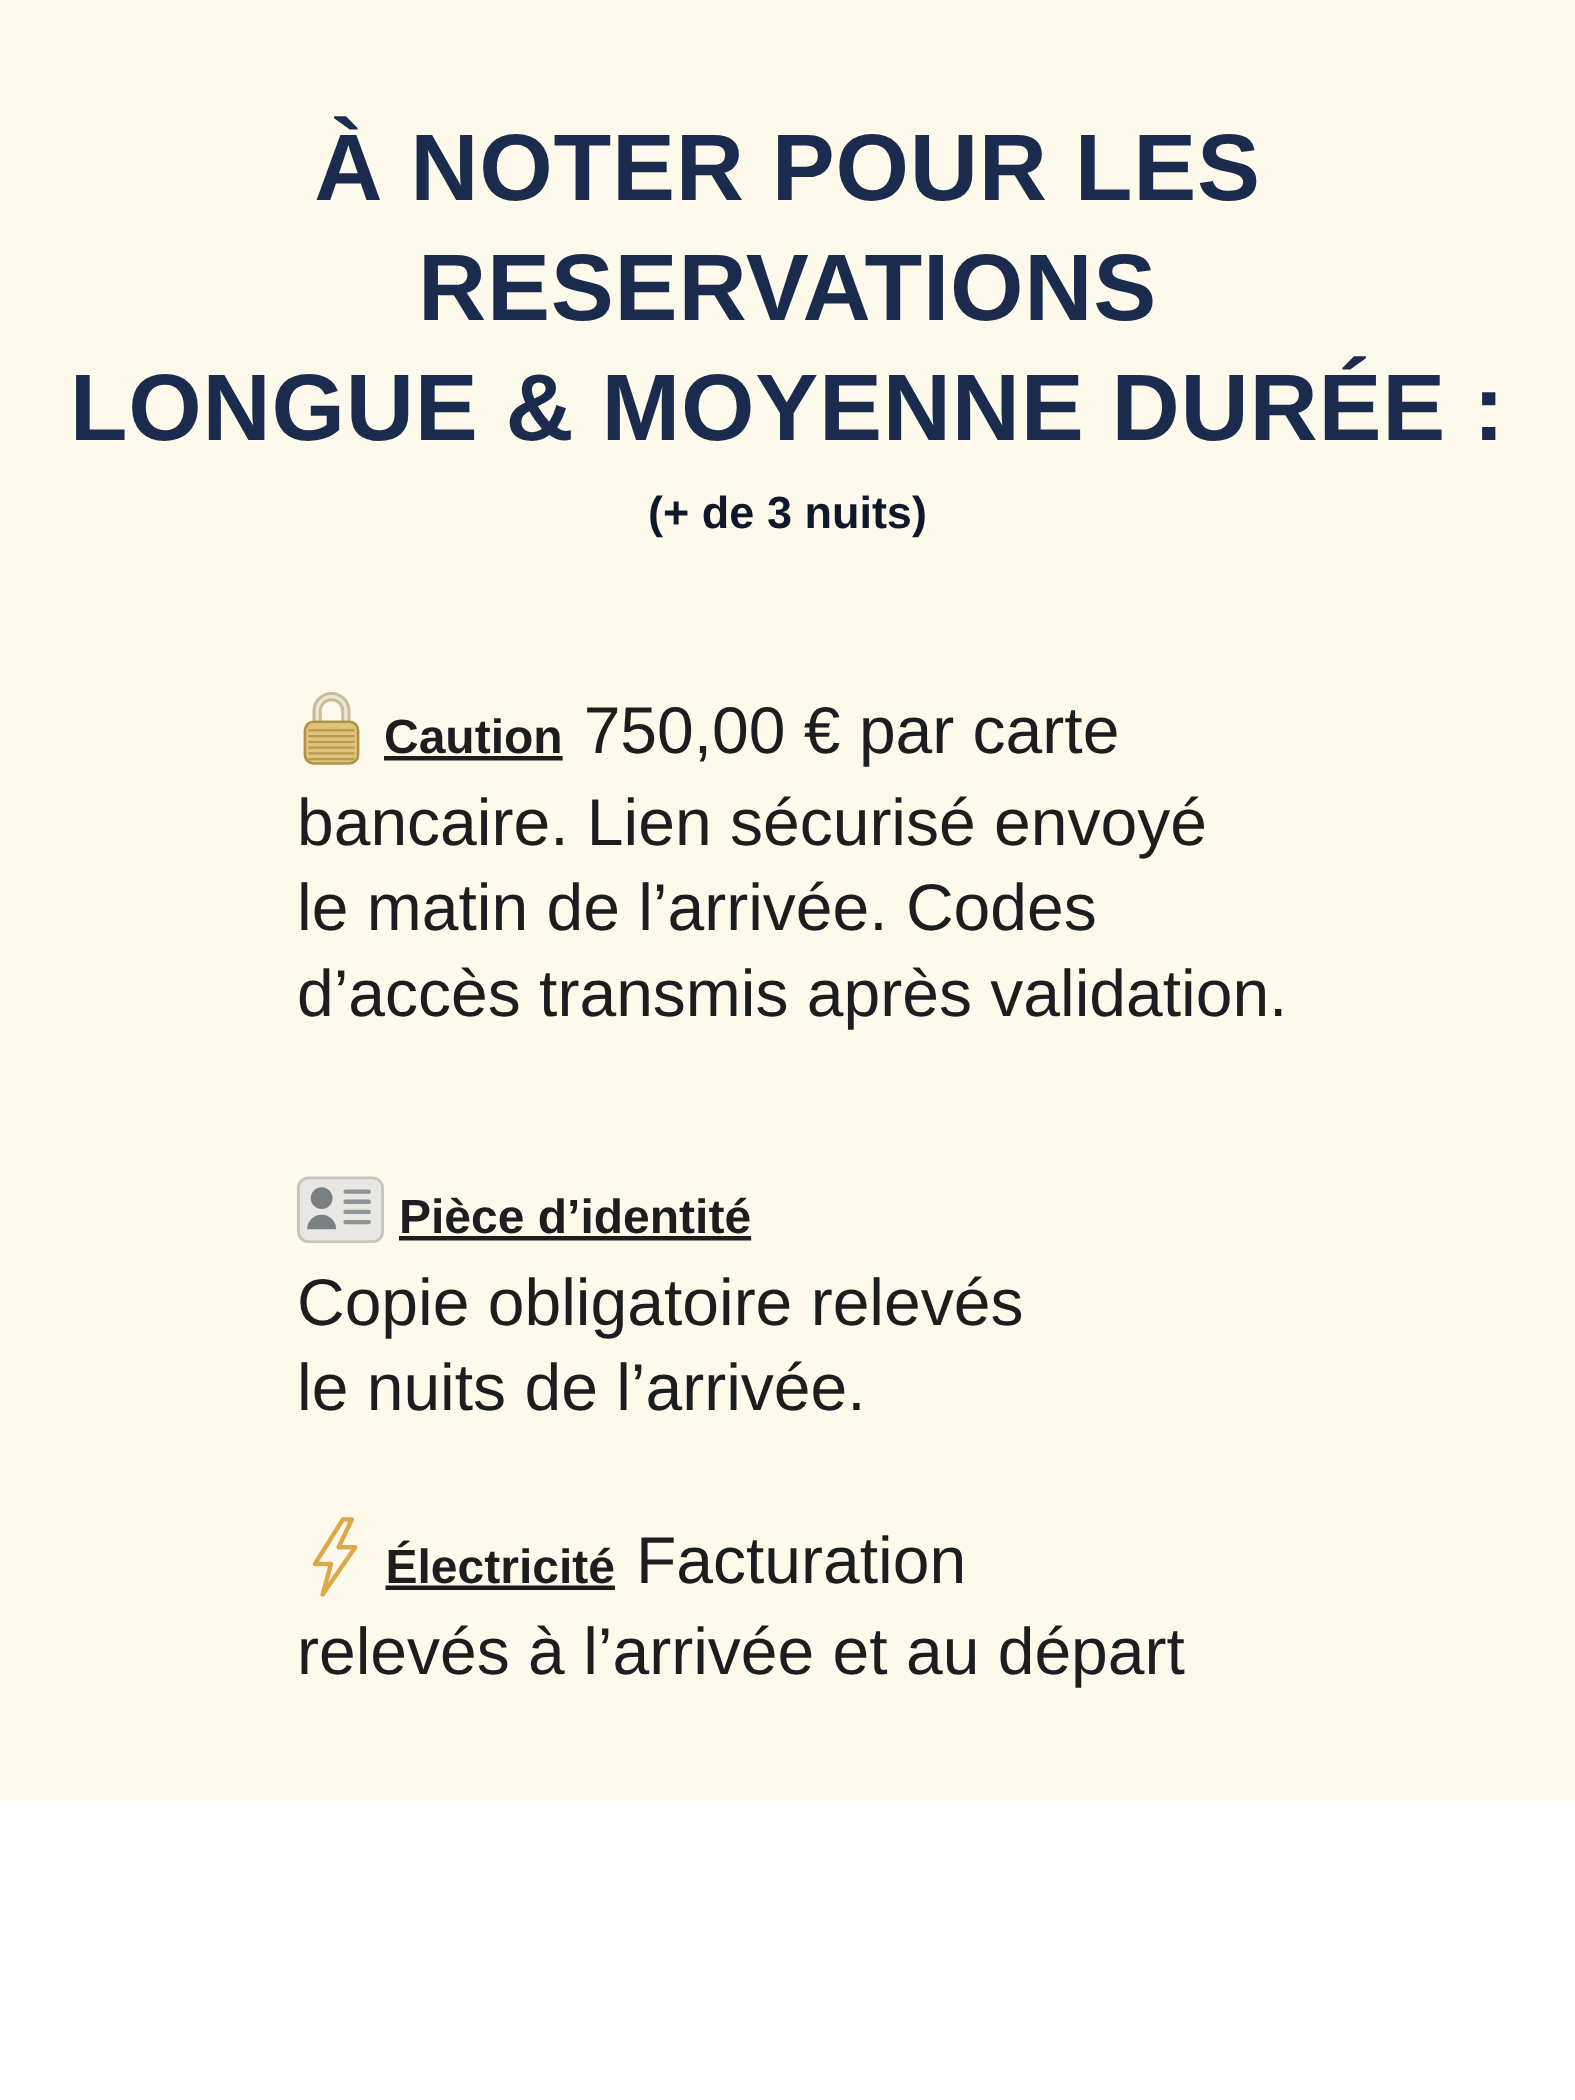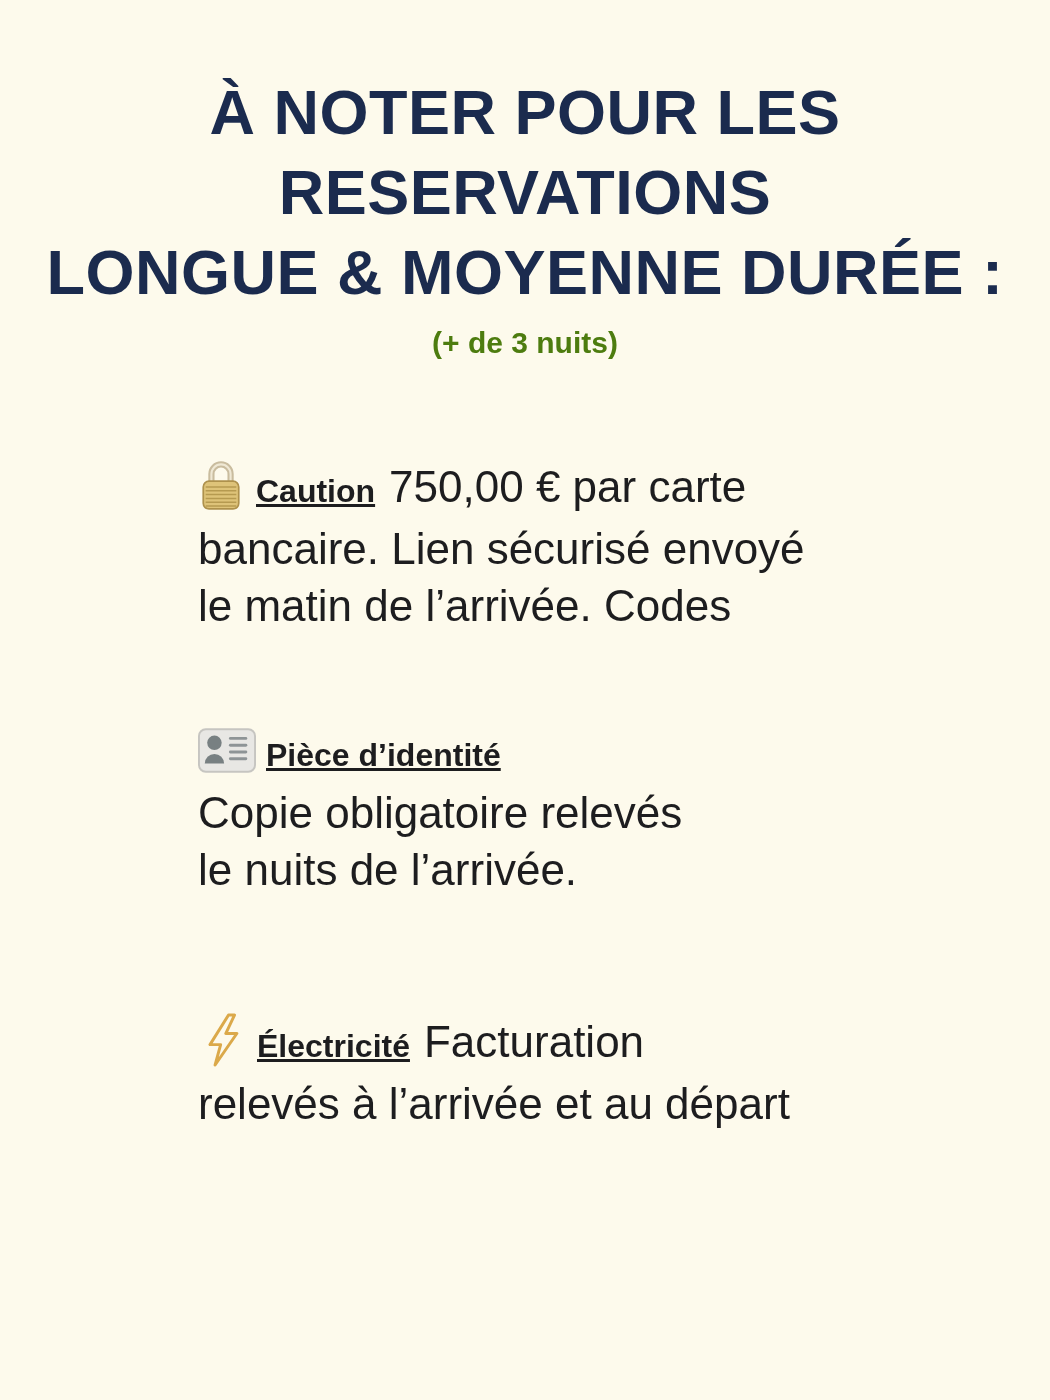--- a/index.html
+++ b/index.html
@@ -1,19 +1,19 @@
 <!DOCTYPE html>
 <html lang="fr"><head>
 <meta charset="utf-8">
 <style>
   html, body { margin: 0; padding: 0; }
   .page {
     position: relative;
     width: 1050px;
-    height: 1400px;
+    height: 1200px;
     background: #FDFAEC;
     font-family: "Liberation Sans", sans-serif;
     overflow: hidden;
     box-sizing: border-box;
     padding-top: 72px;
   }
   
   .title-block { text-align: center; }
   .title-block h1 { margin: 0; padding: 0; }
   .t-line {
@@ -23,35 +23,35 @@
     font-weight: 700;
     letter-spacing: 0.5px;
     color: #1B2B4E;
     white-space: nowrap;
   }
   .subtitle {
     margin-top: 14px;
     font-size: 30px;
     line-height: 34px;
     font-weight: 700;
-    color: #4d7c0f;
+    color: #0f172a;
   }
   
   .sections { margin-left: 198px; margin-top: 98px; width: 740px; }
   .note p {
     margin: 0;
     font-size: 44px;
     line-height: 57px;
     color: #1D1D1F;
     letter-spacing: 0;
     white-space: nowrap;
   }
   .note .hd { font-weight: 700; font-size: 32px; margin-right: 14px; text-decoration: underline; }
   .note + .note { margin-top: 88px; }
-  .note.s2 + .note { margin-top: 114px; }
+  .note.s2 + .note { margin-top: 56px; }
   .icon { display: inline-block; }
   .icon svg { display: inline-block; }
   .icon.lock svg      { vertical-align: -10px; margin-right: 12px; }
   .icon.idcard svg    { vertical-align: -7px;  margin-right: 10px; }
   .icon.lightning svg { vertical-align: -11px; margin-right: 16px; margin-left: 6px; }
 </style>
 </head>
 <body>
 
 <div class="page">
@@ -73,20 +73,21 @@
           <svg width="46" height="54" viewBox="0 0 48 56" aria-hidden="true">
             <path d="M14 27 V16.5 a10 10 0 0 1 20 0 V27" fill="none" stroke="#C9BC9E" stroke-width="6.5"></path>
             <path d="M14 27 V16.5 a10 10 0 0 1 20 0 V27" fill="none" stroke="#EFE8D4" stroke-width="2.2"></path>
             <rect x="5.5" y="24" width="37" height="29" rx="6" fill="#DEC379" stroke="#AE914C" stroke-width="1.8"></rect>
             <path d="M8 30h32 M8 34h32 M8 38h32 M8 42h32 M8 46h32 M8 50h32" stroke="#B69A50" stroke-width="1.6"></path>
           </svg>
         </span><strong class="hd">Caution</strong><span>750,00 € par carte</span>
       </p>
       <p>bancaire. Lien sécurisé envoyé</p>
       <p>le matin de l’arrivée. Codes</p>
+      <p>d’accès transmis après validation.</p>
     </section>
 
     <section class="note s2">
       <p class="first">
         <span class="icon idcard">
           <svg width="58" height="45" viewBox="0 0 60 46" aria-hidden="true">
             <rect x="1" y="1" width="58" height="44" rx="7" fill="#E8E7E4" stroke="#C6C5C1" stroke-width="2"></rect>
             <circle cx="17" cy="15" r="7.5" fill="#788082"></circle>
             <path d="M7 36.5 a10 10 0 0 1 20 0 z" fill="#788082"></path>
             <rect x="32" y="9" width="19" height="3" rx="1.5" fill="#8E9496"></rect>

